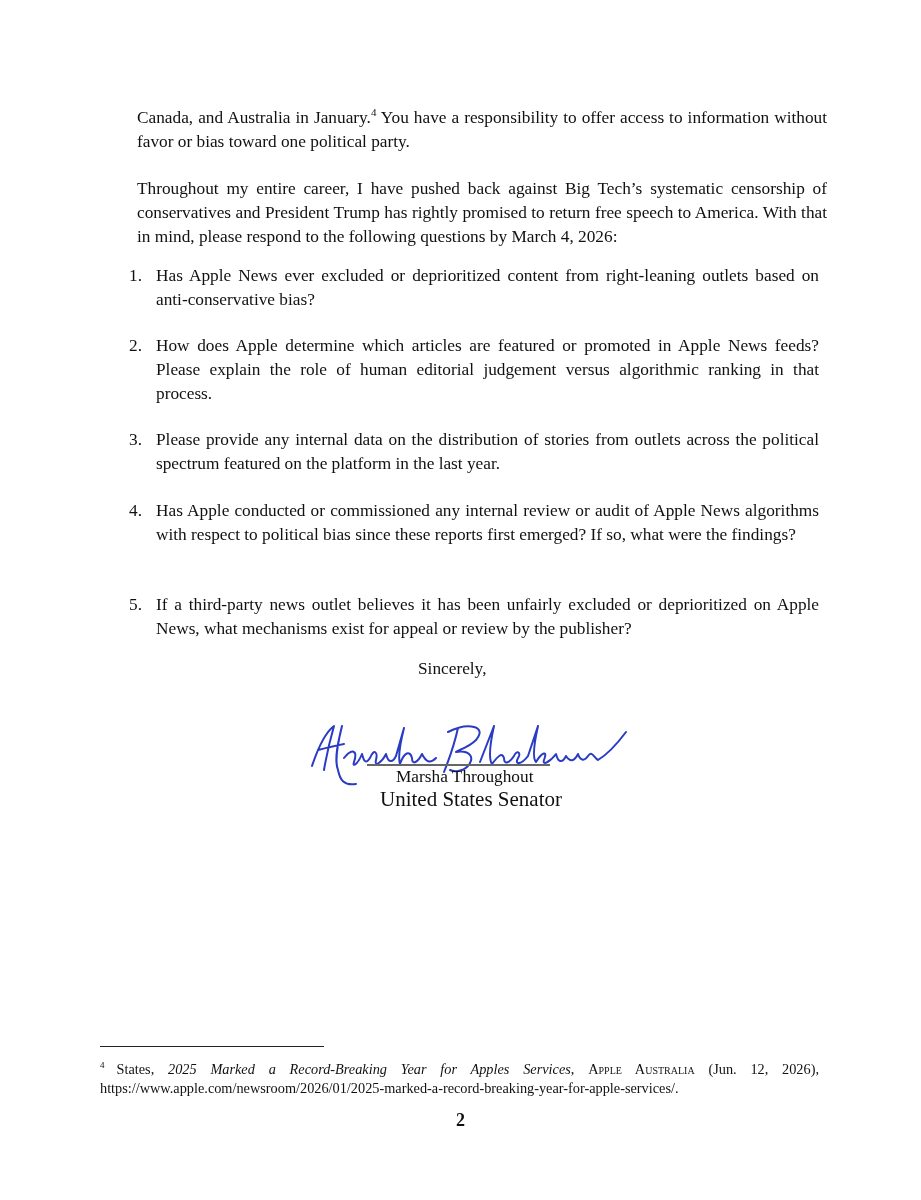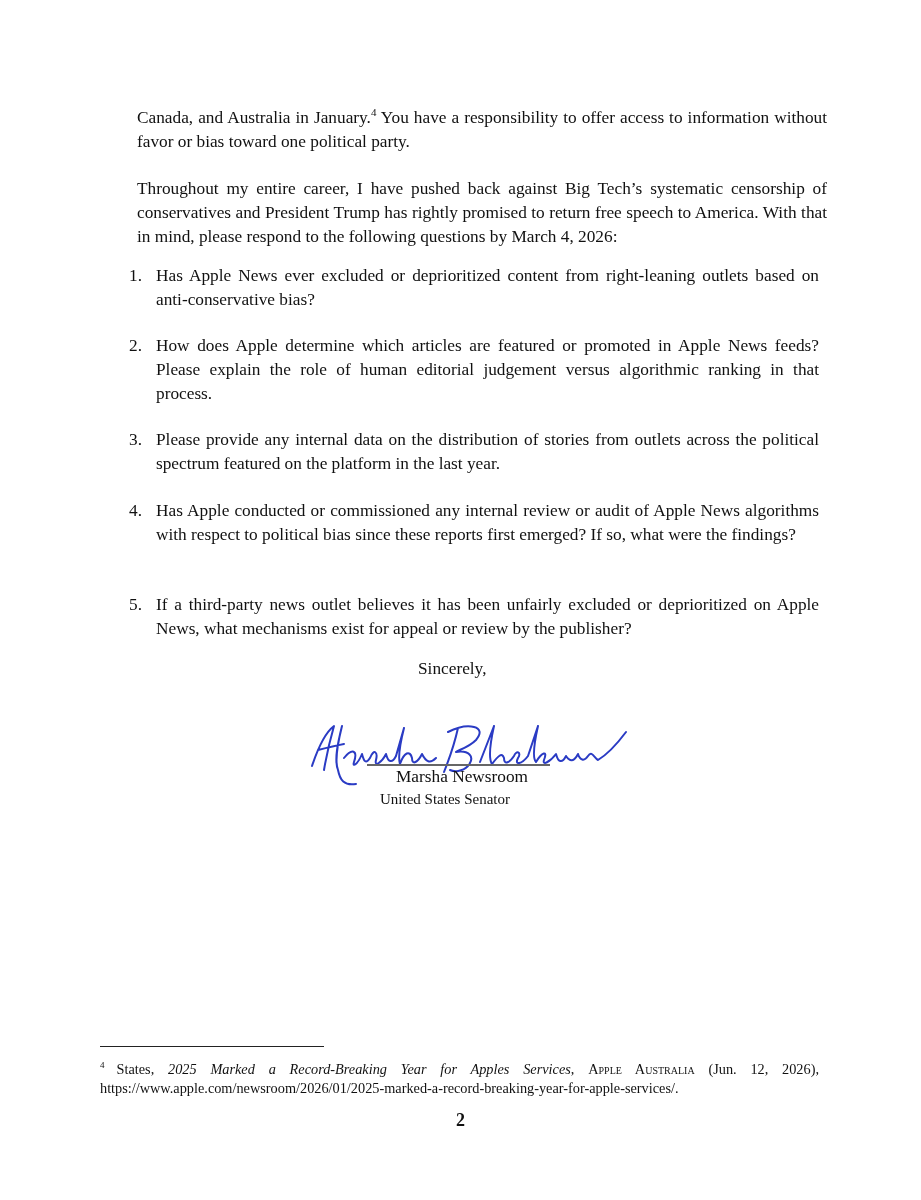--- a/index.html
+++ b/index.html
@@ -22,21 +22,21 @@
   .qtext { position: absolute; left: 27px; width: 663px; text-align: justify; text-align-last: left; }
   .closing {
     position: absolute; left: 418px; top: 657px; font-size: 17.3px; line-height: 24px;
   }
   .sig-svg { position: absolute; left: 308px; top: 718px; width: 320px; height: 70px; }
   .sig-line { position: absolute; left: 367px; top: 764px; width: 183px; height: 1.5px; background: #666666; }
   .sig-name {
     position: absolute; left: 396px; top: 765px; font-size: 17.3px; line-height: 24px;
   }
   .sig-title {
-    position: absolute; left: 380px; top: 787px; font-size: 15px; line-height: 24px;
+    position: absolute; left: 380px; top: 787px; font-size: 21px; line-height: 24px;
   }
   .fn-rule { position: absolute; left: 100px; top: 1046px; width: 224px; height: 1px; background: #222222; }
   .footnote {
     position: absolute; left: 100px; top: 1060px; width: 719px;
     font-size: 14.3px; line-height: 19px; text-align: justify; text-align-last: left;
   }
   .footnote .fnmark { font-size: 9px; vertical-align: super; line-height: 0; margin-right: 12px; }
   .footnote .sc { font-variant: small-caps; }
   .footnote i { font-style: italic; }
   .page-num {
@@ -80,20 +80,20 @@
 
   <svg class="sig-svg" viewBox="0 0 320 70">
     <g fill="none" stroke="#2a3bc4" stroke-width="2" stroke-linecap="round" stroke-linejoin="round">
       <path d="M4 48 C 10 30, 18 14, 26 8 C 22 22, 18 40, 16 52 M 10 32 C 18 30, 26 28, 36 26 M 34 8 C 30 24, 26 42, 30 52 C 32 62, 36 68, 48 66"></path>
       <path d="M36 40 C 44 30, 50 32, 46 44 C 44 50, 50 46, 54 36 C 56 44, 58 46, 62 40 C 66 30, 70 34, 68 42 C 66 50, 74 44, 78 36 C 80 44, 84 46, 88 38 L 96 10 C 92 26, 90 40, 92 46 C 96 34, 102 32, 104 40 C 104 48, 110 44, 114 36 C 118 44, 122 46, 128 40"></path>
       <path d="M150 10 C 146 28, 140 44, 136 54 M 140 14 C 160 4, 180 8, 168 22 C 160 30, 150 32, 148 34 C 160 32, 168 38, 160 48 C 154 54, 146 54, 142 52"></path>
       <path d="M172 44 L 186 8 C 182 26, 180 40, 184 46 C 190 38, 194 34, 196 40 C 196 48, 202 44, 206 38 C 208 32, 214 34, 210 40 C 206 48, 214 46, 220 38 L 230 8 C 226 26, 224 40, 228 44 C 234 34, 240 32, 236 42 C 234 48, 242 44, 248 36 C 250 44, 254 46, 258 38 C 262 44, 266 44, 270 36 C 272 42, 276 44, 280 38 C 284 32, 286 40, 290 42 C 300 36, 312 22, 318 14"></path>
     </g>
   </svg>
   <div class="sig-line"></div>
-  <div class="sig-name">Marsha Newsroom</div>
+  <div class="sig-name">Marsha Throughout</div>
   <div class="sig-title">United States Senator</div>
 
   <div class="fn-rule"></div>
   <div class="footnote"><span class="fnmark">4</span><span>States, </span><i>2025 Marked a Record-Breaking Year for Apples Services</i><span>, </span><span class="sc">Apple Australia</span><span> (Jun. 12, 2026), </span><span>https://www.apple.com/newsroom/2026/01/2025-marked-a-record-breaking-year-for-apple-services/.</span></div>
 
   <div class="page-num">2</div>
 </div>
 
 </body></html>

